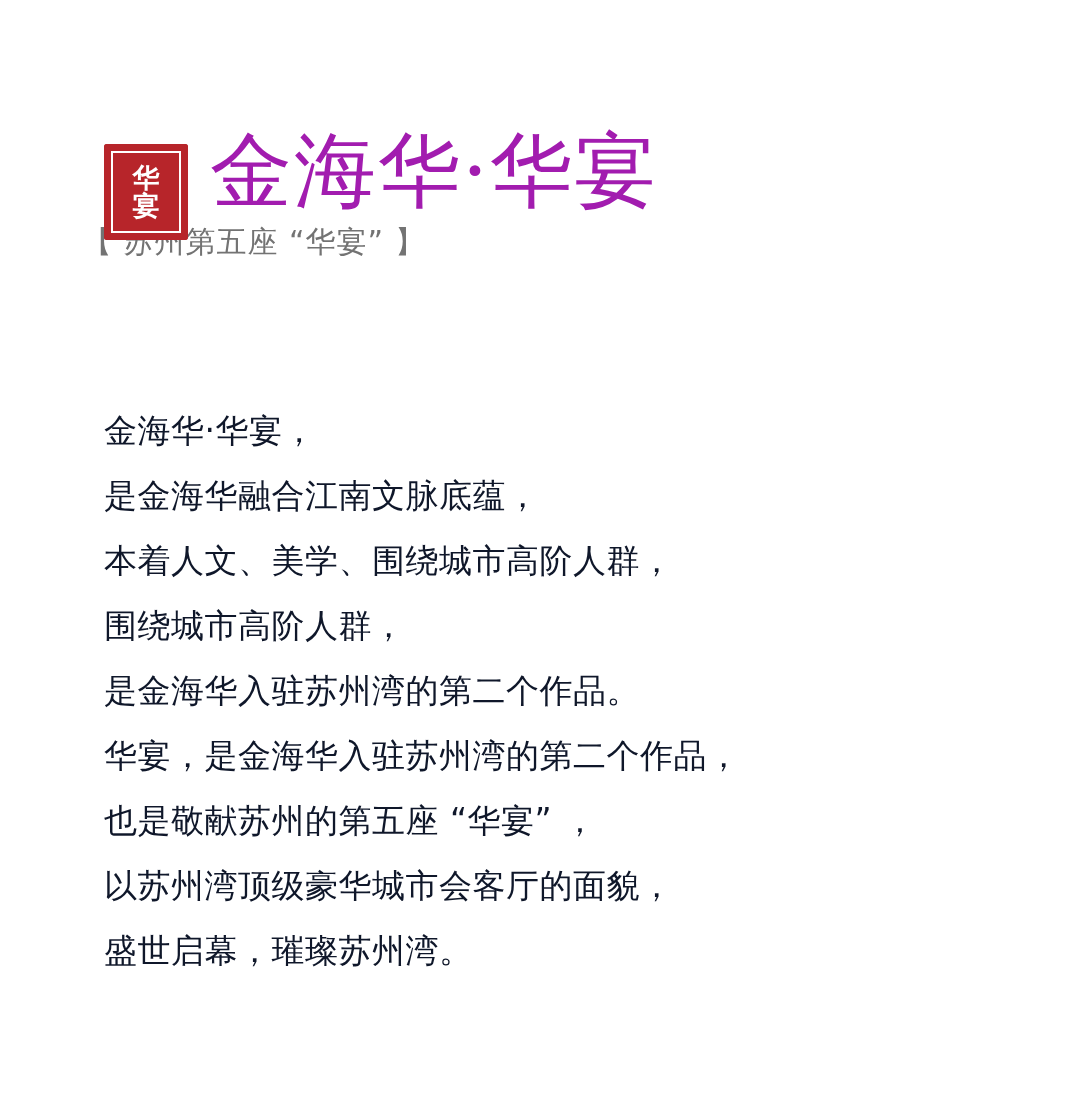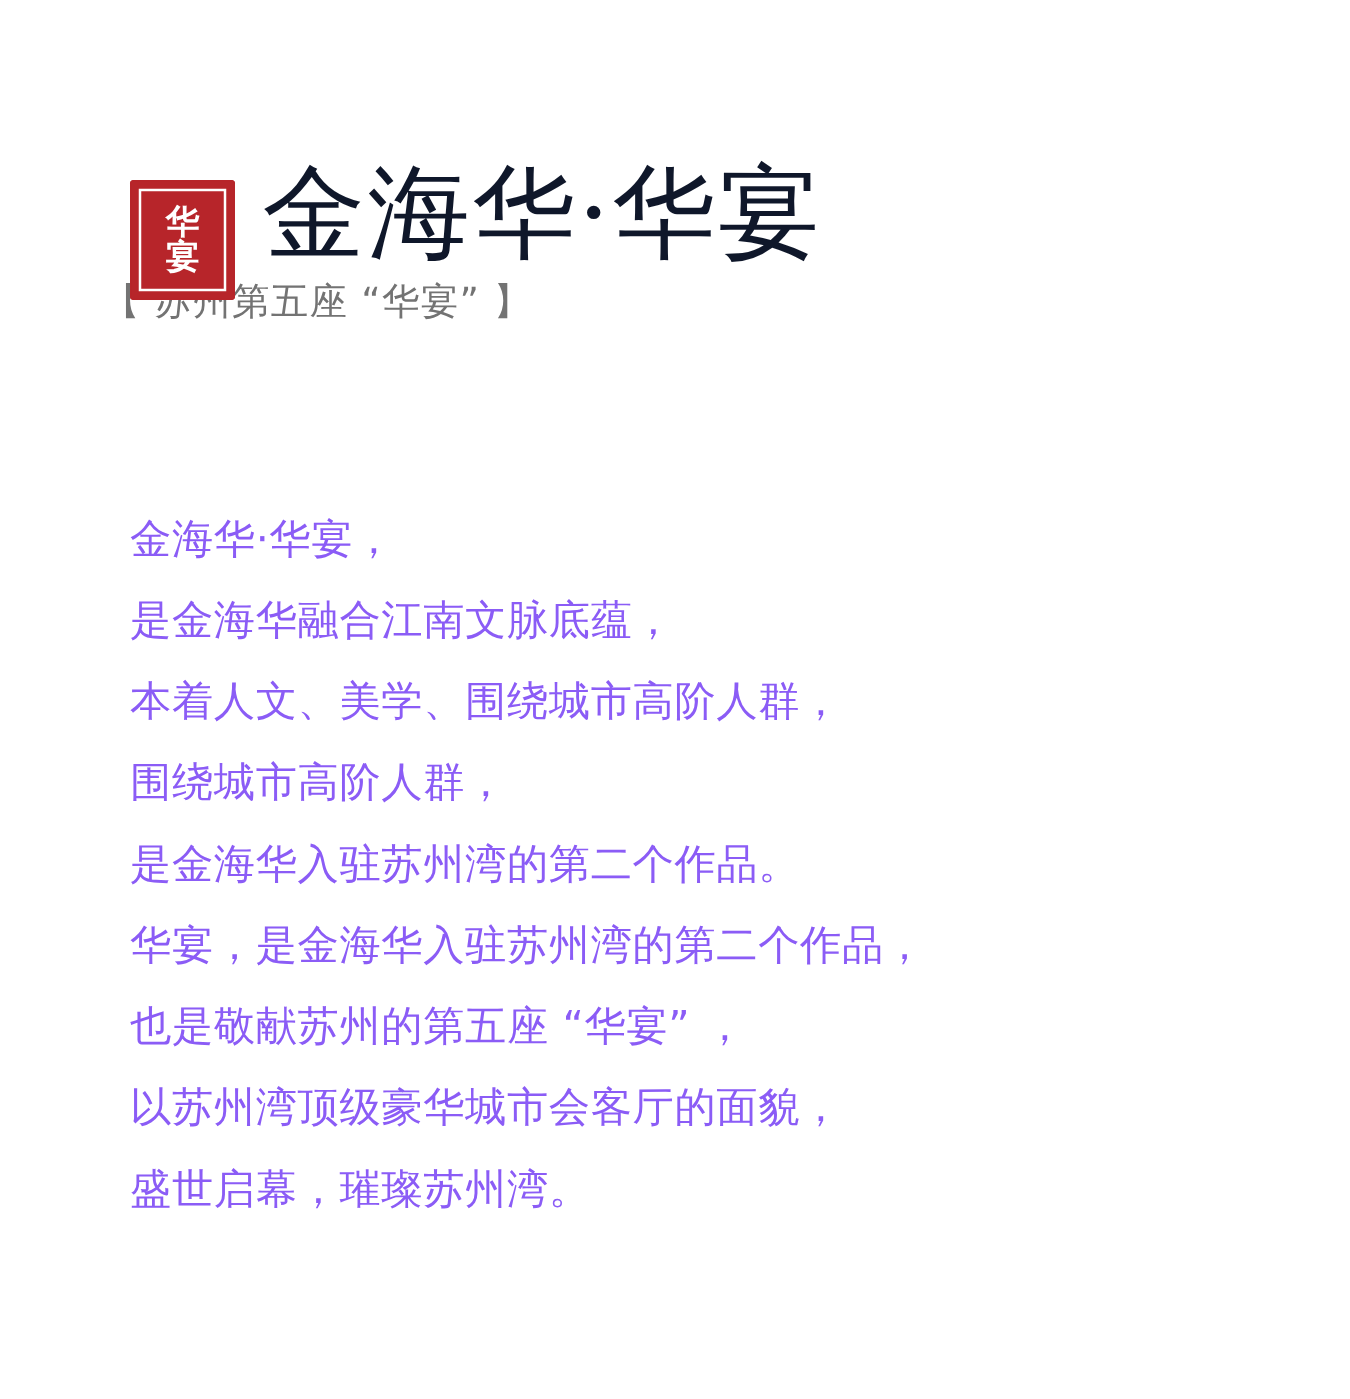--- a/index.html
+++ b/index.html
@@ -71,21 +71,21 @@
     margin-left: 22px;
     display: flex;
     flex-direction: column;
   }
 
   .main-title {
     font-family: "DejaVu Serif", "Liberation Serif", serif;
     font-size: 82px;
     line-height: 1.0;
     font-weight: 400;
-    color: #0f172a;
+    color: #a21caf;
     letter-spacing: 2px;
     white-space: nowrap;
   }
 
   .sub-title {
     margin-top: 12px;
     margin-left: -128px;
     font-family: "DejaVu Sans", "Liberation Sans", sans-serif;
     font-size: 30px;
     line-height: 1.2;
@@ -98,21 +98,21 @@
   .body-copy {
     position: absolute;
     left: 104px;
     top: 398px;
     width: 860px;
   }
   .body-copy .line {
     font-family: "DejaVu Sans", "Liberation Sans", sans-serif;
     font-size: 33px;
     line-height: 65px;
-    color: #8b5cf6;
+    color: #0f172a;
     letter-spacing: 0.5px;
     white-space: nowrap;
   }
 </style>
 </head>
 <body>
 
 <div class="page">
 
   <div class="header">

